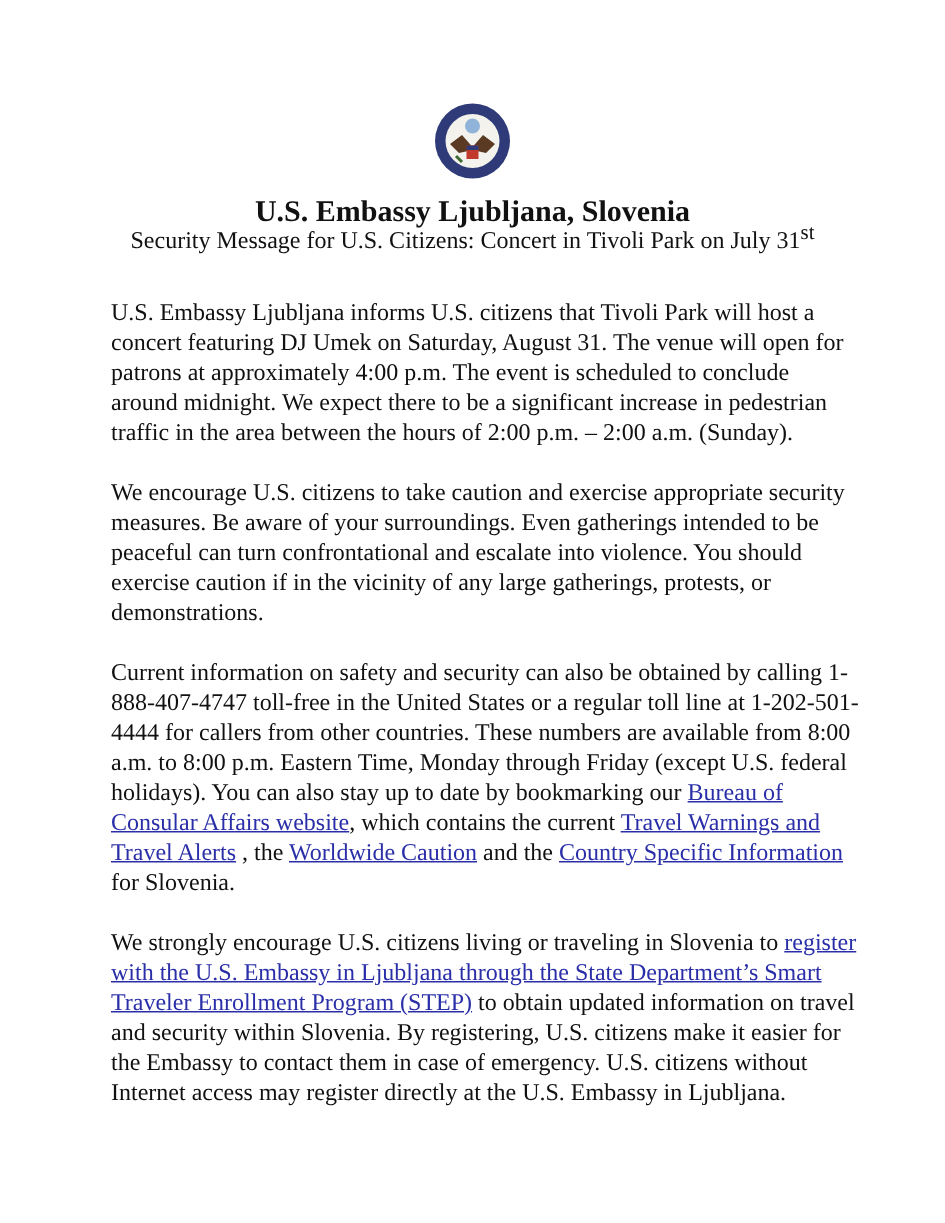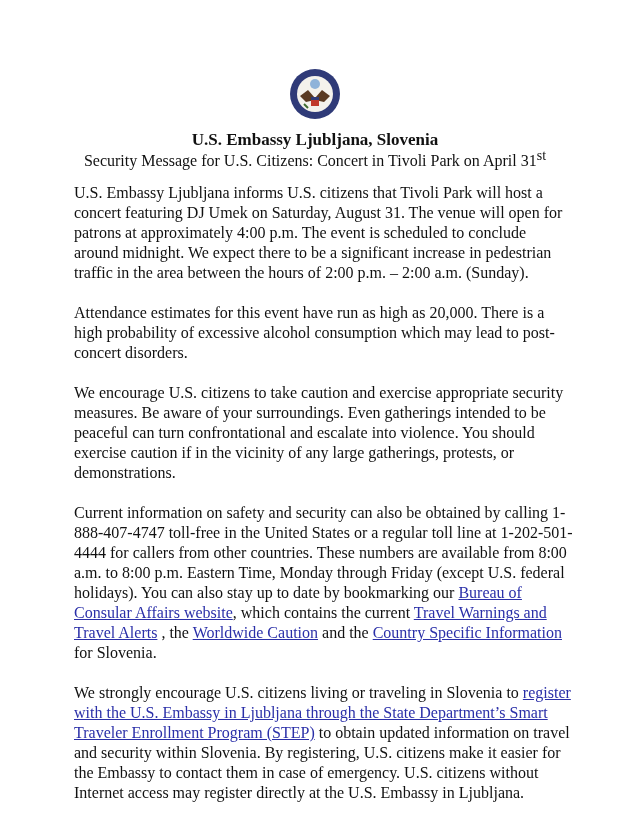--- a/index.html
+++ b/index.html
@@ -1,41 +1,40 @@
 <!DOCTYPE html>
 <html><head>
   <meta charset="utf-8">
   <style>
     html, body { margin: 0; padding: 0; background: #ffffff; }
     body { width: 630px; height: 815px; position: relative; overflow: hidden; font-family: "Liberation Serif", "DejaVu Serif", serif; color: #111; }
     .seal { position: absolute; left: 284px; top: 68px; width: 62px; height: 52px; }
     .header { position: absolute; left: 0; width: 630px; text-align: center; }
-    .h-title { top: 130px; font-size: 17px; font-weight: bold; }
+    .h-title { top: 130px; font-size: 20px; font-weight: bold; }
     .h-sub { top: 148px; font-size: 16px; }
     .h-sub sup { font-size: 14px; vertical-align: 6px; }
     .body { position: absolute; left: 74px; top: 183px; width: 500px; font-size: 16px; line-height: 20px; }
-    .body p { margin: 0 0 20px 0; }
+    .body p { margin: 16px 0 20px 0; }
     a.link { color: #2a2fa8; text-decoration: underline; }
   </style>
 </head>
 <body>
 
 <svg class="seal" viewBox="0 0 62 52">
   <circle cx="31" cy="26" r="25" fill="#2f3a78"></circle>
   <circle cx="31" cy="26" r="18" fill="#f4f2ec"></circle>
   <circle cx="31" cy="16" r="5" fill="#8fb3d9"></circle>
   <path d="M16 28 L24 22 L31 30 L38 22 L46 28 L40 34 L31 32 L22 34 Z" fill="#5a3a22"></path>
   <rect x="27" y="29" width="8" height="9" fill="#c0392b"></rect>
   <rect x="27" y="29" width="8" height="3" fill="#2f3a78"></rect>
   <path d="M20 36 L24 40" stroke="#3d6b2f" stroke-width="2"></path>
 </svg>
 
 <div class="header h-title">U.S. Embassy Ljubljana, Slovenia</div>
-<div class="header h-sub"><span>Security Message for U.S. Citizens: Concert in Tivoli Park on April 31</span><sup>st</sup></div>
+<div class="header h-sub"><span>Security Message for U.S. Citizens: Concert in Tivoli Park on July 31</span><sup>st</sup></div>
 
 <div class="body">
   <p>U.S. Embassy Ljubljana informs U.S. citizens that Tivoli Park will host a concert featuring DJ Umek on Saturday, August 31.  The venue will open for patrons at approximately 4:00 p.m.  The event is scheduled to conclude around midnight.  We expect there to be a significant increase in pedestrian traffic in the area between the hours of 2:00 p.m.  –  2:00 a.m. (Sunday).</p>
-  <p>Attendance estimates for this event have run as high as 20,000.  There is a high probability of excessive alcohol consumption which may lead to post-concert disorders.</p>
   <p>We encourage U.S. citizens to take caution and exercise appropriate security measures.  Be aware of your surroundings.  Even gatherings intended to be peaceful can turn confrontational and escalate into violence.  You should exercise caution if in the vicinity of any large gatherings, protests, or demonstrations.</p>
   <p><span>Current information on safety and security can also be obtained by calling 1-888-407-4747 toll-free in the United States or a regular toll line at 1-202-501-4444 for callers from other countries.  These numbers are available from 8:00 a.m. to 8:00 p.m. Eastern Time, Monday through Friday (except U.S. federal holidays).  You can also stay up to date by bookmarking our </span><a class="link" href="#">Bureau of Consular Affairs website</a><span>, which contains the current </span><a class="link" href="#">Travel Warnings and Travel Alerts</a><span> , the </span><a class="link" href="#">Worldwide Caution</a><span> and the </span><a class="link" href="#">Country Specific Information</a><span> for Slovenia.</span></p>
   <p><span>We strongly encourage U.S. citizens living or traveling in Slovenia to </span><a class="link" href="#">register with the U.S. Embassy in Ljubljana through the State Department’s Smart Traveler Enrollment Program (STEP)</a><span> to obtain updated information on travel and security within Slovenia.  By registering, U.S. citizens make it easier for the Embassy to contact them in case of emergency.  U.S. citizens without Internet access may register directly at the U.S. Embassy in Ljubljana.</span></p>
 
 </div>
 
 </body></html>

